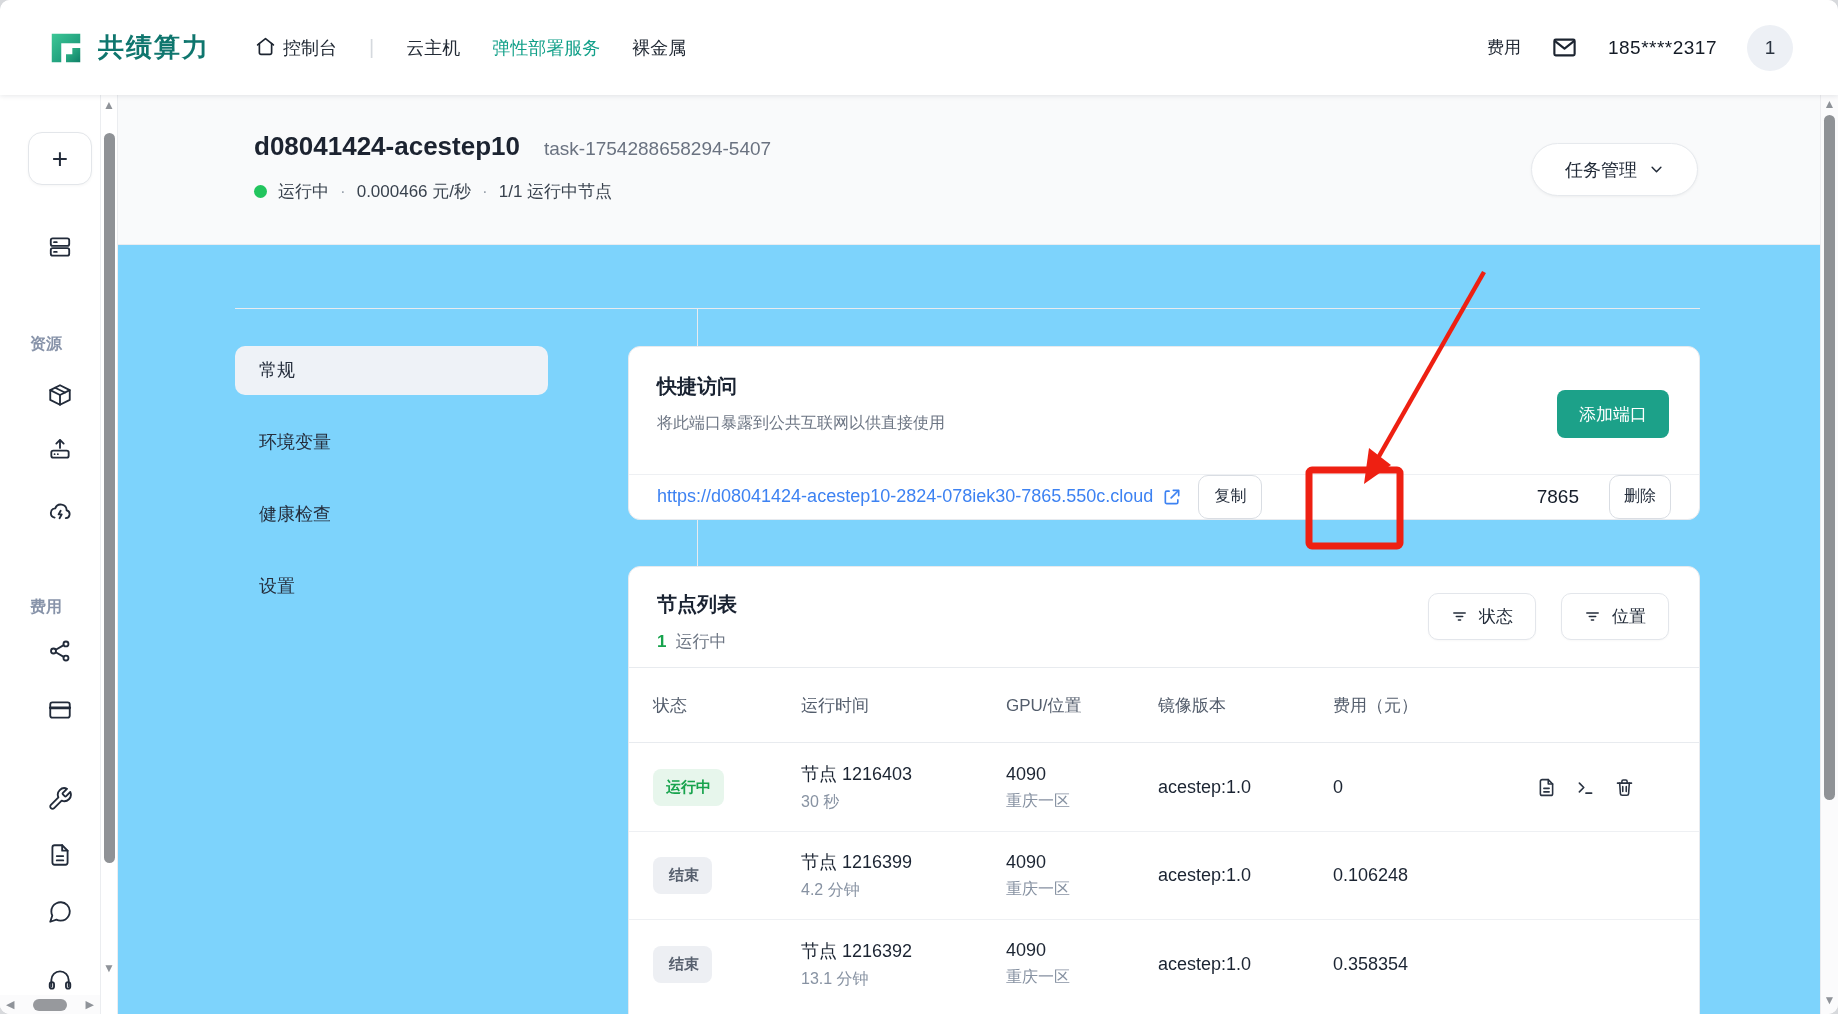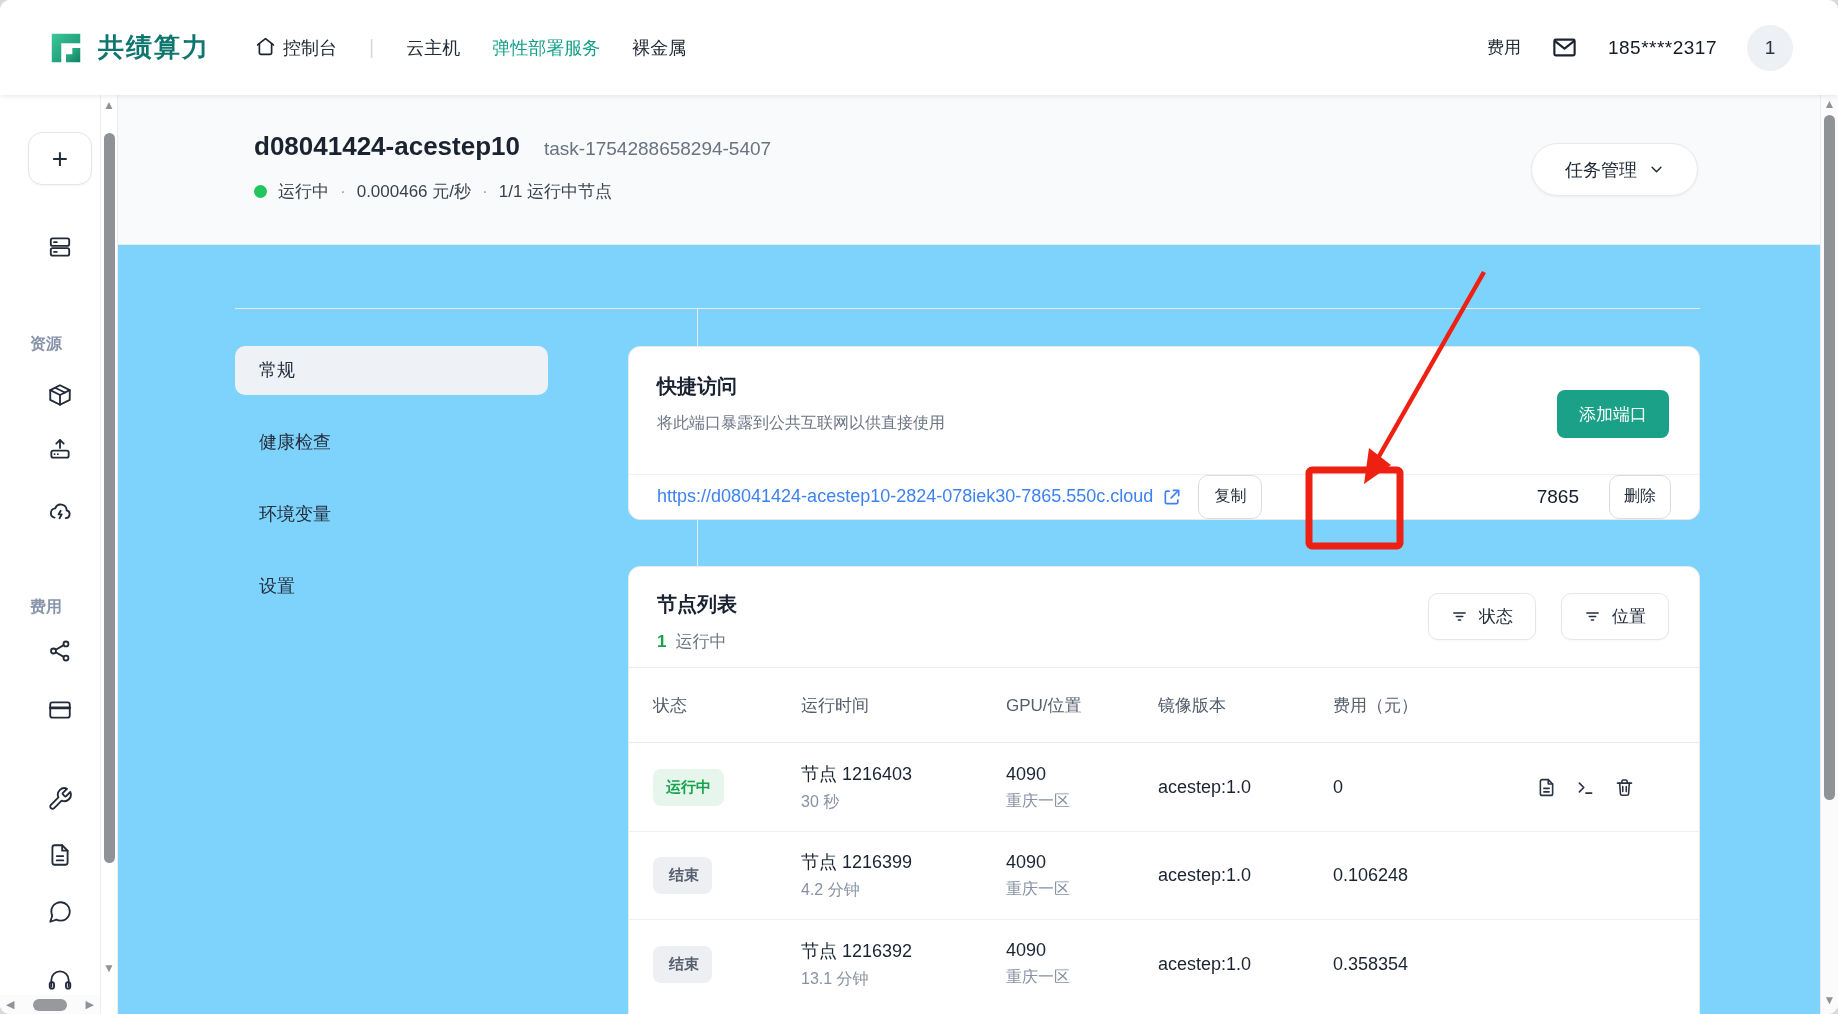--- a/index.html
+++ b/index.html
@@ -246,22 +246,22 @@
           </svg>
         </div>
       </div>
 
       <div class="content">
         <div class="hdiv"></div>
         <div class="vdiv"></div>
 
         <div class="menu">
           <div class="menu-item active">常规</div>
+          <div class="menu-item">环境变量</div>
           <div class="menu-item">健康检查</div>
-          <div class="menu-item">环境变量</div>
           <div class="menu-item">设置</div>
         </div>
 
         <div class="cards">
 
           <div class="card qa">
             <div class="card-pad">
               <div class="card-title">快捷访问</div>
               <div class="qa-sub">将此端口暴露到公共互联网以供直接使用</div>
             </div>

